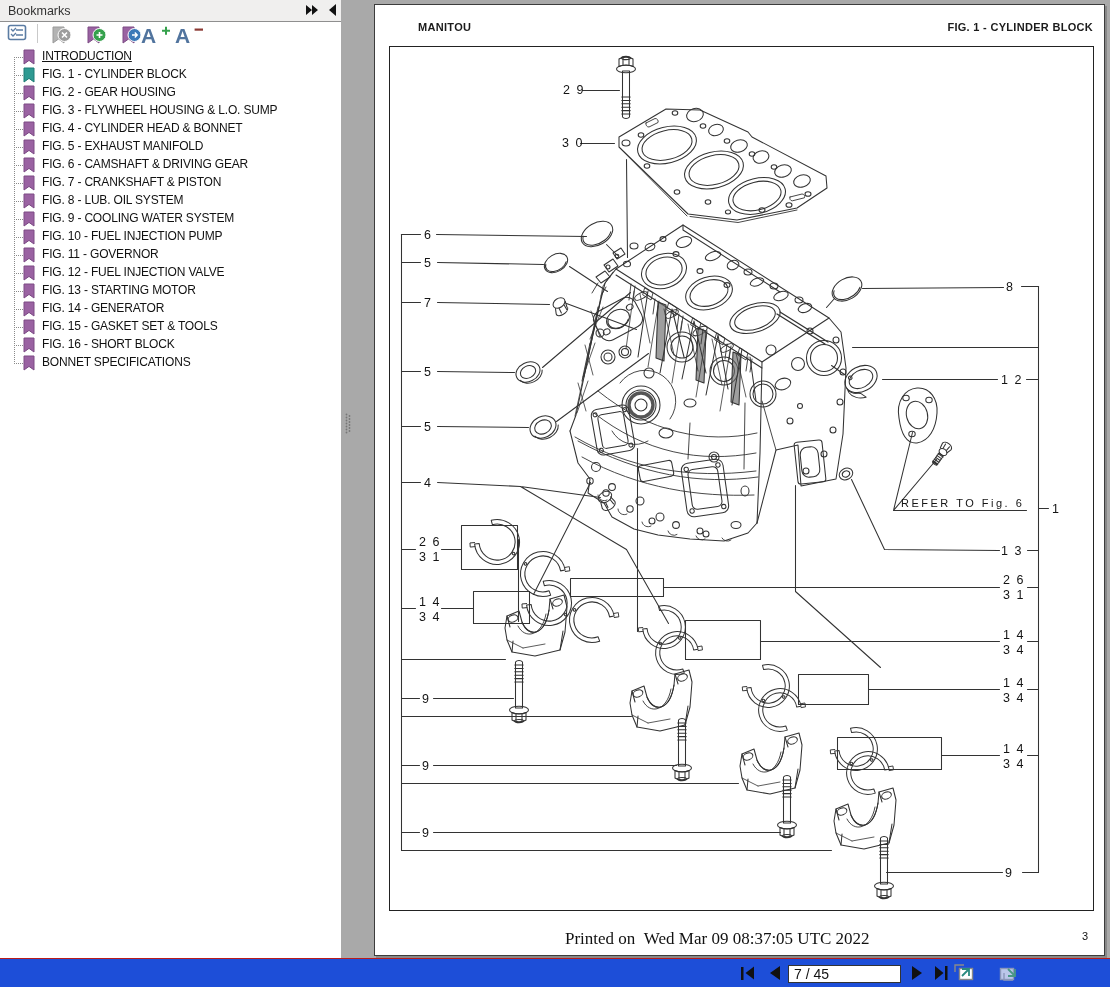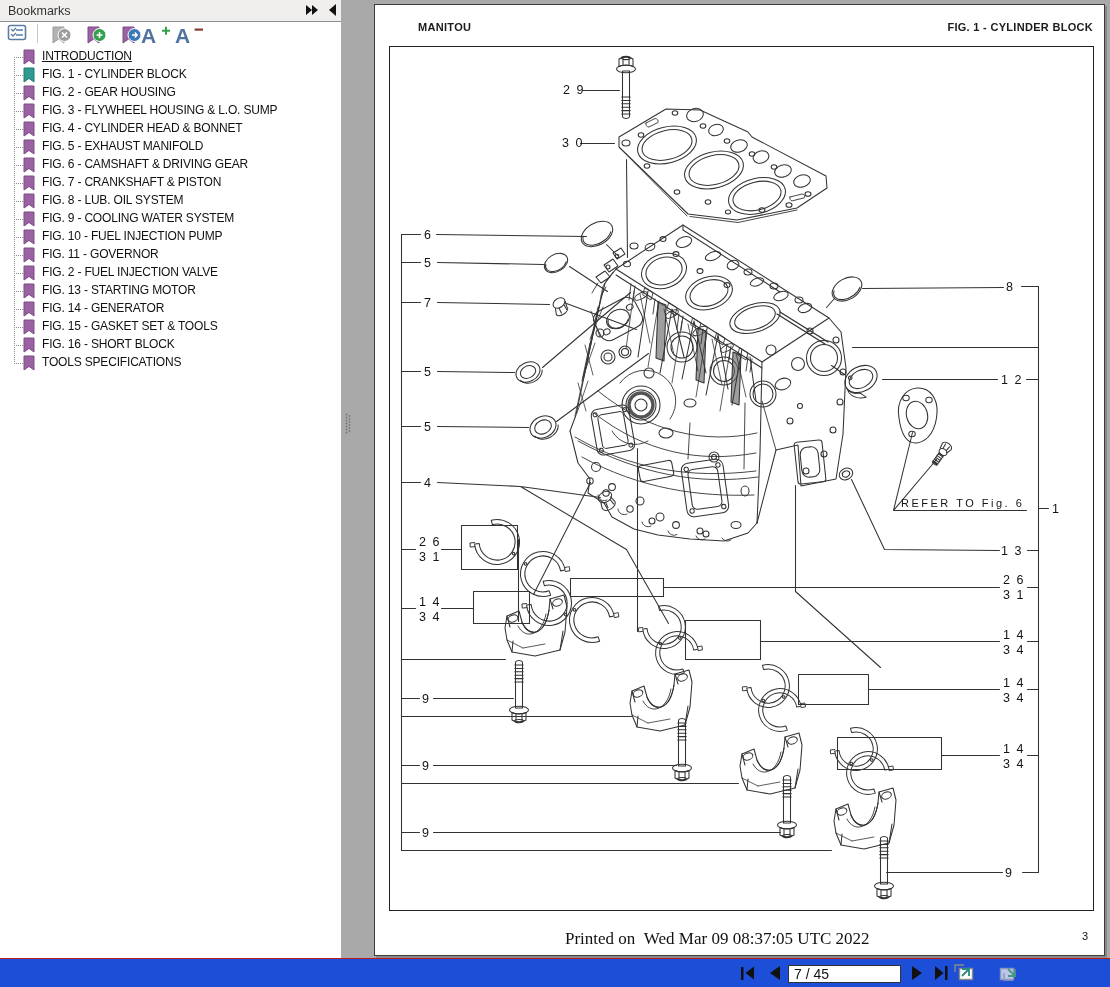--- a/index.html
+++ b/index.html
@@ -510,21 +510,21 @@
         <svg class="bm" width="12" height="16">
           <path d="M1,1 h10 v14 l-5,-3.6 l-5,3.6 Z" fill="#9a62a2" stroke="#7c4a84"></path>
         </svg>
         <span class="txt">FIG. 11 - GOVERNOR</span>
       </div>
       <div class="row" style="top:216px">
         <span class="hdot"></span>
         <svg class="bm" width="12" height="16">
           <path d="M1,1 h10 v14 l-5,-3.6 l-5,3.6 Z" fill="#9a62a2" stroke="#7c4a84"></path>
         </svg>
-        <span class="txt">FIG. 2 - FUEL INJECTION VALVE</span>
+        <span class="txt">FIG. 12 - FUEL INJECTION VALVE</span>
       </div>
       <div class="row" style="top:234px">
         <span class="hdot"></span>
         <svg class="bm" width="12" height="16">
           <path d="M1,1 h10 v14 l-5,-3.6 l-5,3.6 Z" fill="#9a62a2" stroke="#7c4a84"></path>
         </svg>
         <span class="txt">FIG. 13 - STARTING MOTOR</span>
       </div>
       <div class="row" style="top:252px">
         <span class="hdot"></span>
@@ -545,21 +545,21 @@
         <svg class="bm" width="12" height="16">
           <path d="M1,1 h10 v14 l-5,-3.6 l-5,3.6 Z" fill="#9a62a2" stroke="#7c4a84"></path>
         </svg>
         <span class="txt">FIG. 16 - SHORT BLOCK</span>
       </div>
       <div class="row" style="top:306px">
         <span class="hdot"></span>
         <svg class="bm" width="12" height="16">
           <path d="M1,1 h10 v14 l-5,-3.6 l-5,3.6 Z" fill="#9a62a2" stroke="#7c4a84"></path>
         </svg>
-        <span class="txt">TOOLS SPECIFICATIONS</span>
+        <span class="txt">BONNET SPECIFICATIONS</span>
       </div>
       <span class="vdot" style="top:9px;height:307px;"></span>
     </div>
 </div>
 <div id="bbar">
   <svg width="1110" height="29" style="position:absolute;left:0;top:0;">
     <g fill="#111" stroke="none">
       <rect x="741" y="8" width="2.5" height="13"></rect>
       <path d="M754,7.5 L745.5,14 L754,20.5 Z"></path>
       <path d="M780,7 L770,14 L780,21 Z"></path>

